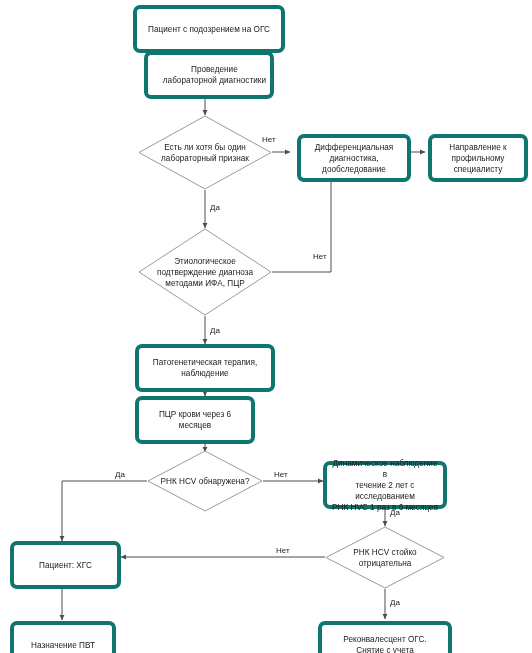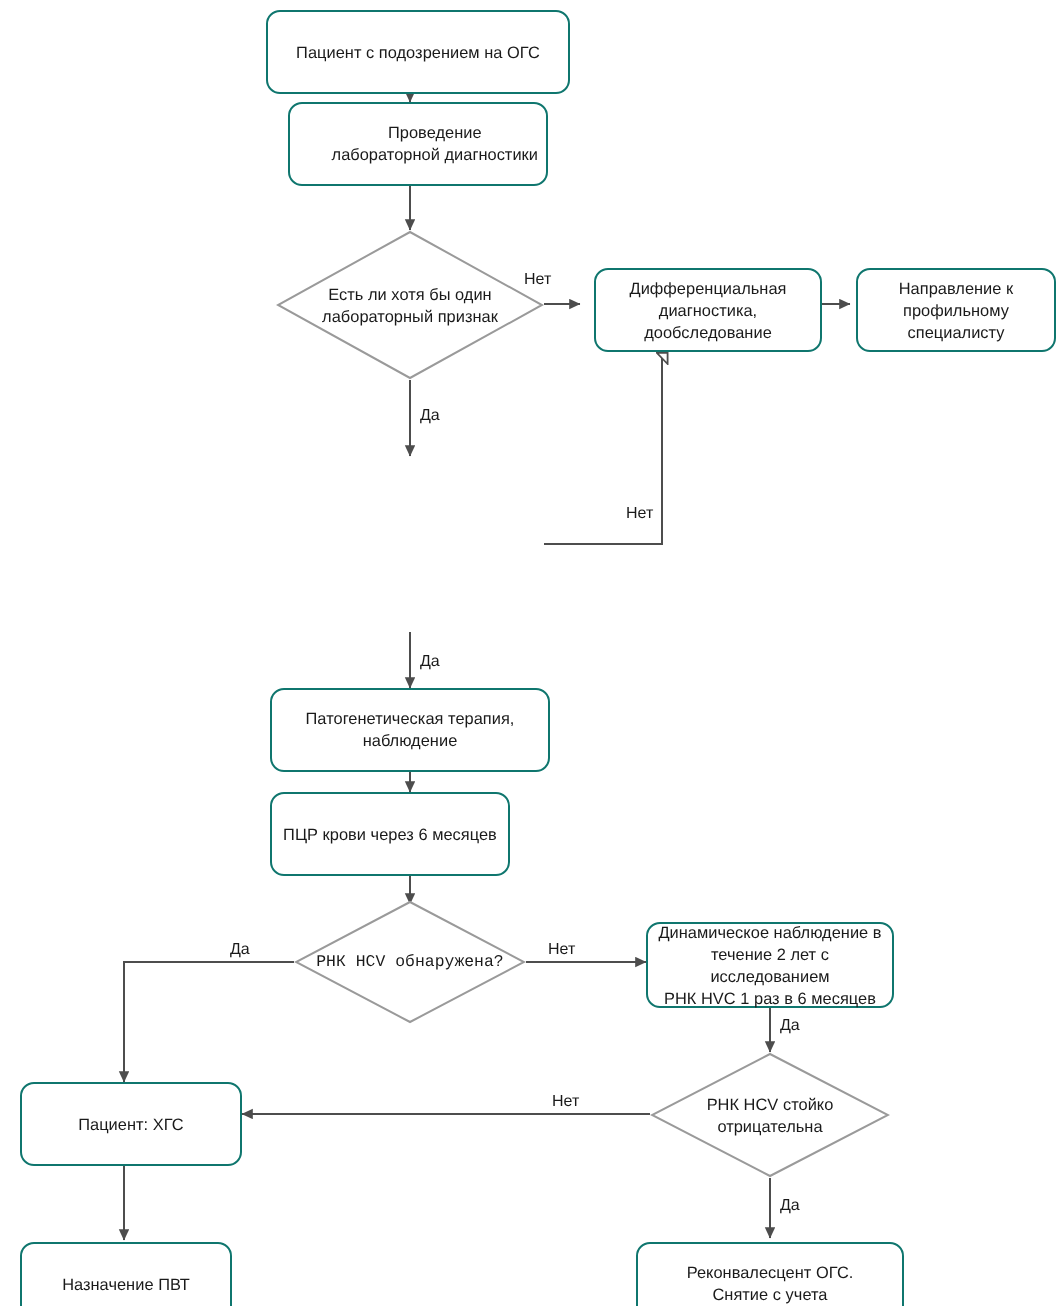--- a/index.html
+++ b/index.html
@@ -30,21 +30,21 @@
     align-items: center;
     justify-content: center;
     text-align: center;
     color: #1a1a1a;
     font-size: 8.2px;
     line-height: 11px;
     letter-spacing: 0.02px;
   }
   .node.process {
     background: #ffffff;
-    border: 1px solid #0f766e;
+    border: 4px solid #0f766e;
     border-radius: 7px;
     padding: 20px 4px;
   }
   .node.decision {
     background: transparent;
     border: none;
   }
   .diamond-shape {
     position: absolute;
     left: 0;
@@ -131,30 +131,36 @@
   </div>
 
   <div class="node process" style="left:297px; top:134px; width:114px; height:36px;">
     <span>Дифференциальная<br>диагностика, дообследование</span>
   </div>
 
   <div class="node process" style="left:428px; top:134px; width:100px; height:36px;">
     <span>Направление к<br>профильному специалисту</span>
   </div>
 
+  <div class="node decision" style="left:138px; top:228px; width:134px; height:88px;">
+    <svg class="diamond-shape" viewBox="0 0 134 88" preserveAspectRatio="none">
+      <polygon points="67,1 133,44 67,87 1,44" fill="#ffffff" stroke="#9a9a9a" stroke-width="1"></polygon>
+    </svg>
+    <span class="diamond-label">Этиологическое<br>подтверждение диагноза<br>методами ИФА, ПЦР</span>
+  </div>
 
   <div class="node process" style="left:135px; top:344px; width:140px; height:31px;">
     <span>Патогенетическая терапия,<br>наблюдение</span>
   </div>
 
   <div class="node process" style="left:135px; top:396px; width:120px; height:28px;">
     <span>ПЦР крови через 6 месяцев</span>
   </div>
 
-  <div class="node decision" style="left:147px; top:450px; width:116px; height:62px;font-family:Liberation Mono, monospace;">
+  <div class="node decision" style="left:147px; top:450px; width:116px; height:62px;">
     <svg class="diamond-shape" viewBox="0 0 116 62" preserveAspectRatio="none">
       <polygon points="58,1 115,31 58,61 1,31" fill="#ffffff" stroke="#9a9a9a" stroke-width="1"></polygon>
     </svg>
     <span class="diamond-label">РНК HCV обнаружена?</span>
   </div>
 
   <div class="node process" style="left:323px; top:461px; width:124px; height:43px;">
     <span>Динамическое наблюдение в<br>течение 2 лет с исследованием<br>РНК HVC 1 раз в 6 месяцев</span>
   </div>
 

